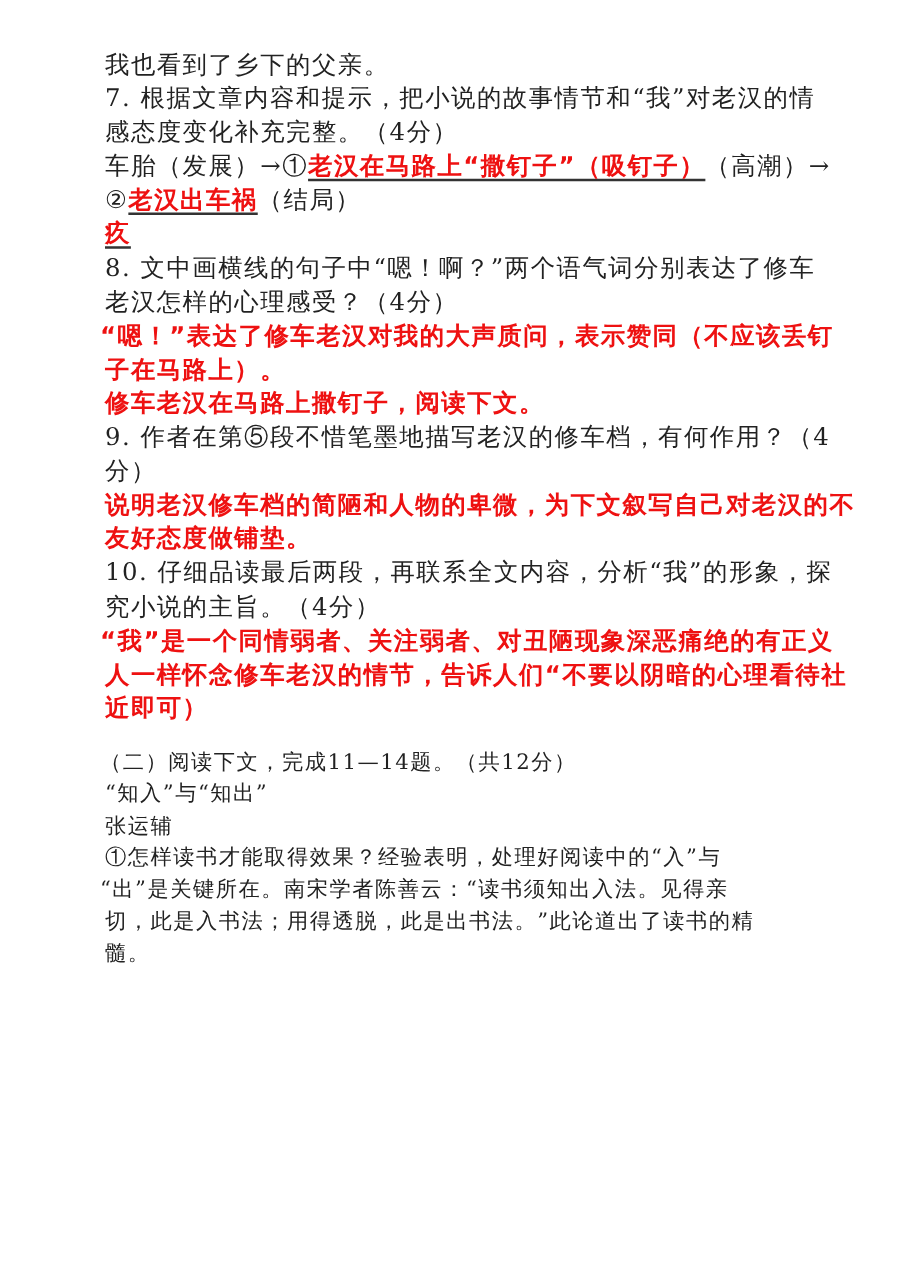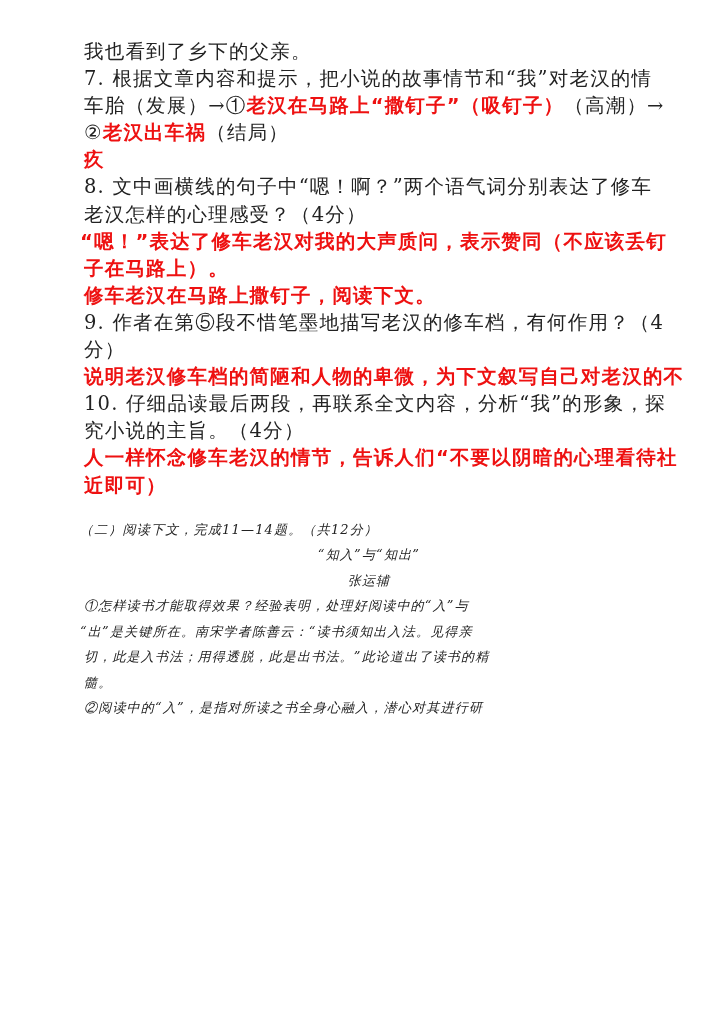--- a/index.html
+++ b/index.html
@@ -1,61 +1,63 @@
 <!DOCTYPE html>
 <html><head>
 <meta charset="utf-8">
 <style>
   html, body { margin: 0; padding: 0; background: #ffffff; }
   body { width: 724px; height: 1024px; overflow: hidden; position: relative;
          font-family: "DejaVu Serif", "Liberation Serif", serif; color: #222222; }
   .page { position: absolute; left: 84px; top: 38px; width: 570px; }
   .line { font-size: 19.5px; line-height: 27.1px; height: 27.1px; white-space: nowrap; letter-spacing: 1.2px; }
-  .line2 { font-size: 13px; line-height: 25.5px; height: 25.5px; white-space: nowrap; letter-spacing: 1.2px; font-style: italic; }
+  .line2 { font-size: 17px; line-height: 25.5px; height: 25.5px; white-space: nowrap; letter-spacing: 1.2px; }
   .red { color: #ee1111; font-weight: bold; font-family: "DejaVu Sans", "Liberation Sans", sans-serif; }
-  .ul { text-decoration-color: #333333; text-decoration-thickness: 1.5px; text-underline-offset: 4px; text-align: center; }
+  .ul { text-decoration: underline; text-decoration-color: #333333; text-decoration-thickness: 1.5px; text-underline-offset: 4px; text-align: center; }
   .gap { height: 18px; }
-  .center { text-align: center; }
+  .center { text-align: left; }
   .indent-neg { margin-left: -4px; }
 </style>
 </head>
 <body>
 
 <div class="page">
   <div class="line">我也看到了乡下的父亲。</div>
 
   <div class="line">7. 根据文章内容和提示，把小说的故事情节和“我”对老汉的情</div>
+  <div class="line">感态度变化补充完整。（4分）</div>
   <div class="line">
     <span>车胎（发展）→①</span><span class="red ul">老汉在马路上“撒钉子”（吸钉子）</span><span>（高潮）→</span>
   </div>
   <div class="line">
     <span>②</span><span class="red ul">老汉出车祸</span><span>（结局）</span>
   </div>
   <div class="line">
     <span class="red ul">疚</span>
   </div>
 
   <div class="line">8. 文中画横线的句子中“嗯！啊？”两个语气词分别表达了修车</div>
   <div class="line">老汉怎样的心理感受？（4分）</div>
   <div class="line red indent-neg">“嗯！”表达了修车老汉对我的大声质问，表示赞同（不应该丢钉</div>
   <div class="line red">子在马路上）。</div>
   <div class="line red">修车老汉在马路上撒钉子，阅读下文。</div>
 
   <div class="line">9. 作者在第⑤段不惜笔墨地描写老汉的修车档，有何作用？（4</div>
   <div class="line">分）</div>
   <div class="line red">说明老汉修车档的简陋和人物的卑微，为下文叙写自己对老汉的不</div>
+  <div class="line red">友好态度做铺垫。</div>
 
   <div class="line">10. 仔细品读最后两段，再联系全文内容，分析“我”的形象，探</div>
   <div class="line">究小说的主旨。（4分）</div>
+  <div class="line red indent-neg">“我”是一个同情弱者、关注弱者、对丑陋现象深恶痛绝的有正义</div>
   <div class="line red">人一样怀念修车老汉的情节，告诉人们“不要以阴暗的心理看待社</div>
   <div class="line red">近即可）</div>
 
   <div class="gap"></div>
 
   <div class="line2 indent-neg">（二）阅读下文，完成11—14题。（共12分）</div>
   <div class="line2 center">“知入”与“知出”</div>
   <div class="line2 center">张运辅</div>
   <div class="line2">①怎样读书才能取得效果？经验表明，处理好阅读中的“入”与</div>
   <div class="line2 indent-neg">“出”是关键所在。南宋学者陈善云：“读书须知出入法。见得亲</div>
   <div class="line2">切，此是入书法；用得透脱，此是出书法。”此论道出了读书的精</div>
   <div class="line2">髓。</div>
-  <div class="line2">②阅读中的“入”，是指对所读之书全身心融入，潜心对其进行研</div>
 </div>
 
 </body></html>

